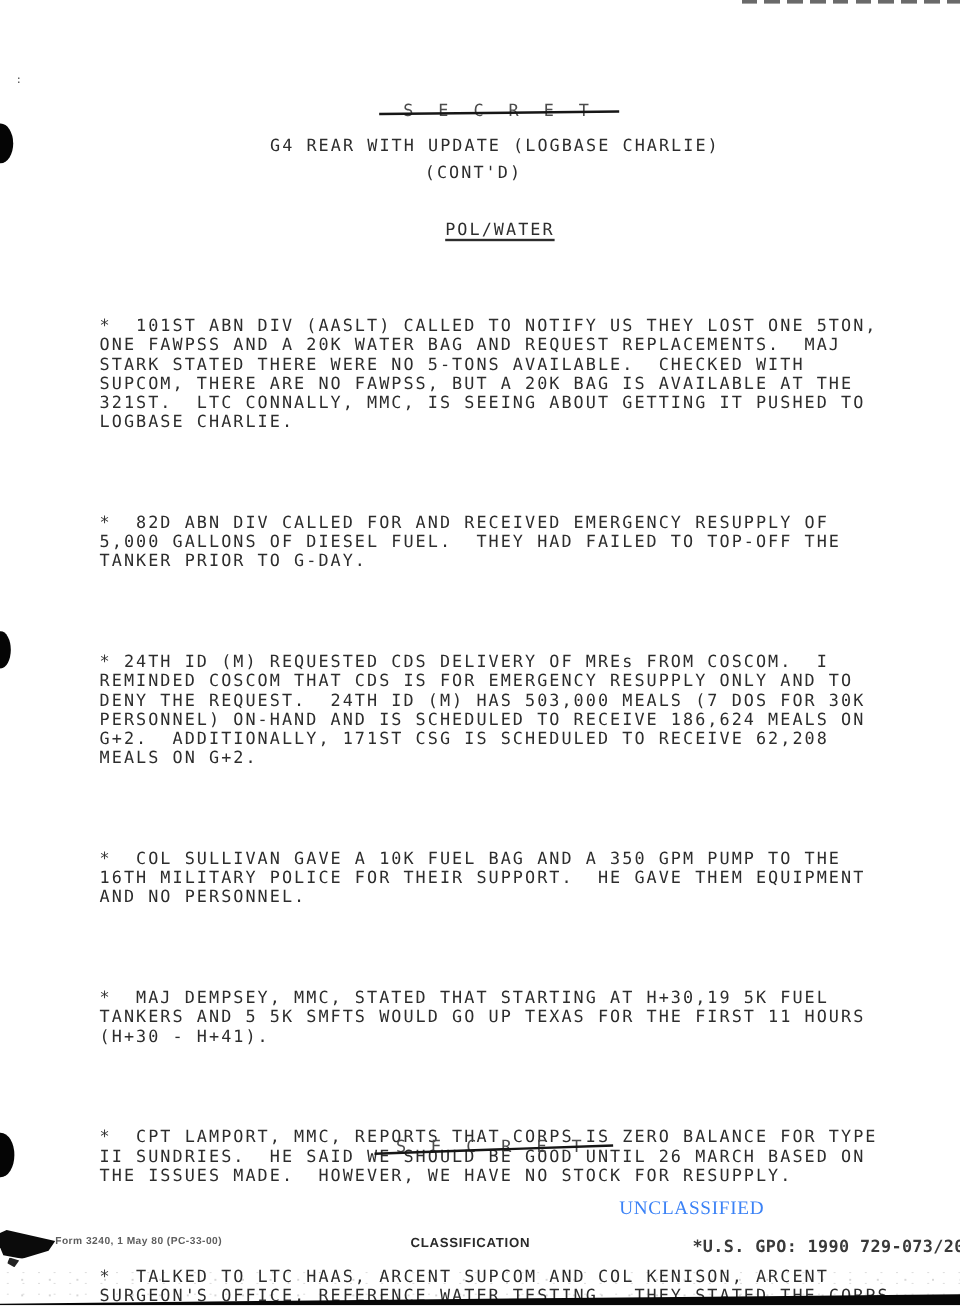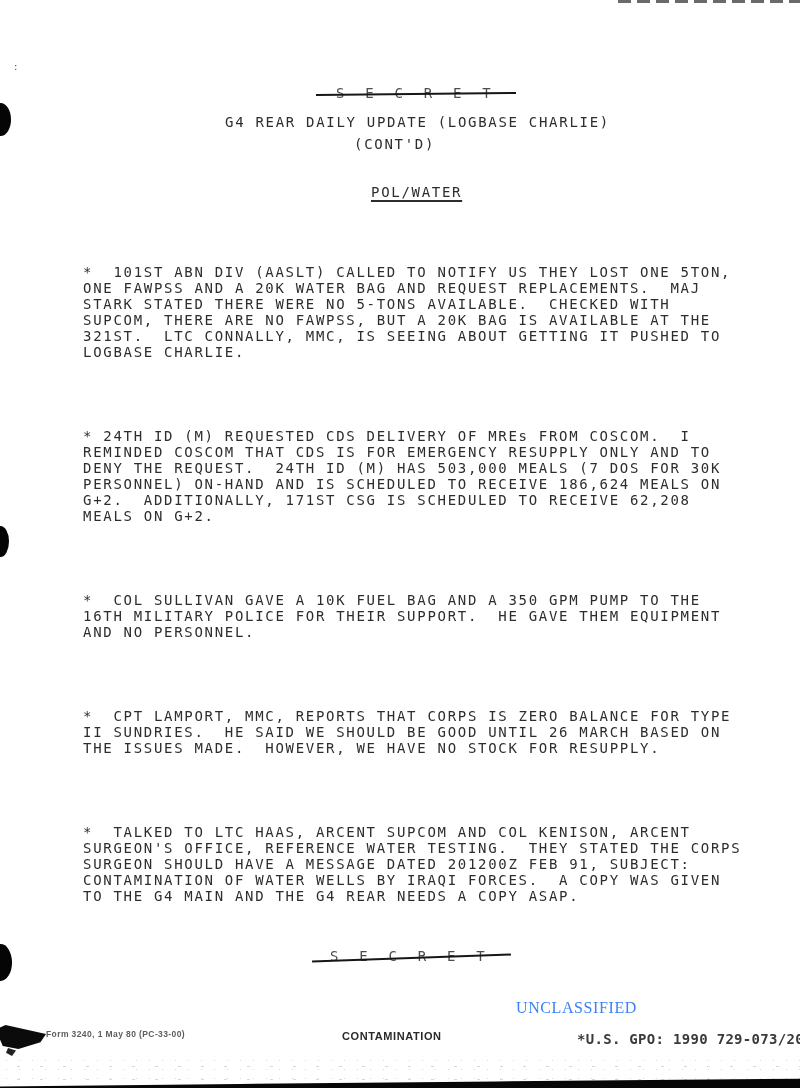--- a/index.html
+++ b/index.html
@@ -64,57 +64,63 @@
 
   <div class="dashes"></div>
   <div class="punch punch1"></div>
   <div class="punch punch2"></div>
   <div class="punch punch3"></div>
   <span class="margin-colon">:</span>
 
   <div class="secret secret-top">S E C R E T</div>
   <div class="strike strike-top"></div>
 
-  <div class="tw title1">G4 REAR DAILY UPDATE (LOGBASE CHARLIE)</div>
+  <div class="tw title1">G4 REAR WITH UPDATE (LOGBASE CHARLIE)</div>
   <div class="tw title2">(CONT'D)</div>
   <div class="tw section-head">POL/WATER</div>
 
   <div class="body-text tw">
     <p>*  101ST ABN DIV (AASLT) CALLED TO NOTIFY US THEY LOST ONE 5TON,
 ONE FAWPSS AND A 20K WATER BAG AND REQUEST REPLACEMENTS.  MAJ
 STARK STATED THERE WERE NO 5-TONS AVAILABLE.  CHECKED WITH
 SUPCOM, THERE ARE NO FAWPSS, BUT A 20K BAG IS AVAILABLE AT THE
 321ST.  LTC CONNALLY, MMC, IS SEEING ABOUT GETTING IT PUSHED TO
 LOGBASE CHARLIE.</p>
+    <p>*  82D ABN DIV CALLED FOR AND RECEIVED EMERGENCY RESUPPLY OF
+5,000 GALLONS OF DIESEL FUEL.  THEY HAD FAILED TO TOP-OFF THE
+TANKER PRIOR TO G-DAY.</p>
     <p>* 24TH ID (M) REQUESTED CDS DELIVERY OF MREs FROM COSCOM.  I
 REMINDED COSCOM THAT CDS IS FOR EMERGENCY RESUPPLY ONLY AND TO
 DENY THE REQUEST.  24TH ID (M) HAS 503,000 MEALS (7 DOS FOR 30K
 PERSONNEL) ON-HAND AND IS SCHEDULED TO RECEIVE 186,624 MEALS ON
 G+2.  ADDITIONALLY, 171ST CSG IS SCHEDULED TO RECEIVE 62,208
 MEALS ON G+2.</p>
     <p>*  COL SULLIVAN GAVE A 10K FUEL BAG AND A 350 GPM PUMP TO THE
 16TH MILITARY POLICE FOR THEIR SUPPORT.  HE GAVE THEM EQUIPMENT
 AND NO PERSONNEL.</p>
+    <p>*  MAJ DEMPSEY, MMC, STATED THAT STARTING AT H+30,19 5K FUEL
+TANKERS AND 5 5K SMFTS WOULD GO UP TEXAS FOR THE FIRST 11 HOURS
+(H+30 - H+41).</p>
     <p>*  CPT LAMPORT, MMC, REPORTS THAT CORPS IS ZERO BALANCE FOR TYPE
 II SUNDRIES.  HE SAID WE SHOULD BE GOOD UNTIL 26 MARCH BASED ON
 THE ISSUES MADE.  HOWEVER, WE HAVE NO STOCK FOR RESUPPLY.</p>
     <p>*  TALKED TO LTC HAAS, ARCENT SUPCOM AND COL KENISON, ARCENT
 SURGEON'S OFFICE, REFERENCE WATER TESTING.  THEY STATED THE CORPS
 SURGEON SHOULD HAVE A MESSAGE DATED 201200Z FEB 91, SUBJECT:
 CONTAMINATION OF WATER WELLS BY IRAQI FORCES.  A COPY WAS GIVEN
 TO THE G4 MAIN AND THE G4 REAR NEEDS A COPY ASAP.</p>
   </div>
 
   <div class="secret secret-bottom">S E C R E T</div>
   <div class="strike strike-bottom"></div>
 
   <div class="stamp">UNCLASSIFIED</div>
 
   <div class="footer-blob"></div>
   <div class="footer-blob-tail"></div>
   <div class="footer-form">Form 3240, 1 May 80 (PC-33-00)</div>
-  <div class="footer-class">CONTAMINATION</div>
+  <div class="footer-class">CLASSIFICATION</div>
   <div class="footer-gpo">*U.S. GPO: 1990 729-073/20095</div>
 
   <div class="bottom-speckle"></div>
   <div class="bottom-band"></div>
 
 </div>
 
 </body></html>

